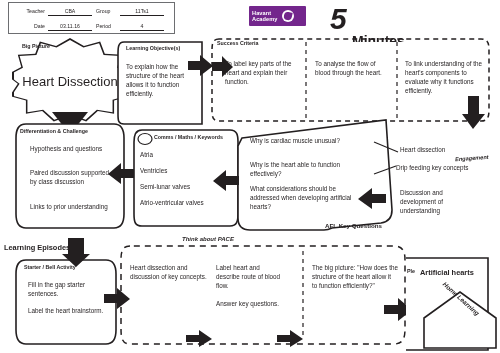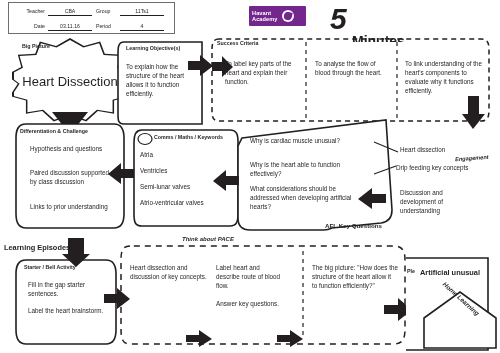--- a/index.html
+++ b/index.html
@@ -228,21 +228,21 @@
   <svg class="abs" style="left:384px;top:298px;" width="28" height="24">
     <path d="M0 7 L14 7 L14 0 L28 12 L14 23 L14 16 L0 16 Z" fill="#231f20"></path>
   </svg>
 
   <div class="abs" style="left:400px;top:256px;width:92px;height:96px;">
     <svg width="92" height="96" viewBox="0 0 92 96">
       <path d="M6 2 L88 2 L88 94 L6 94" fill="#fff" stroke="#231f20" stroke-width="1.6"></path>
     </svg>
   </div>
   <div class="abs plen">Ple</div>
-  <div class="abs artif">Artificial unusual</div>
+  <div class="abs artif">Artificial hearts</div>
 
   <div class="abs" style="left:420px;top:290px;width:80px;height:62px;">
     <svg width="80" height="62" viewBox="0 0 80 62">
       <path d="M4 28 L40 2 L76 28 L76 58 L4 58 Z" fill="#fff" stroke="#231f20" stroke-width="1.6"></path>
     </svg>
   </div>
   <div class="abs homeL">Home Learning</div>
 
 </div>
 

